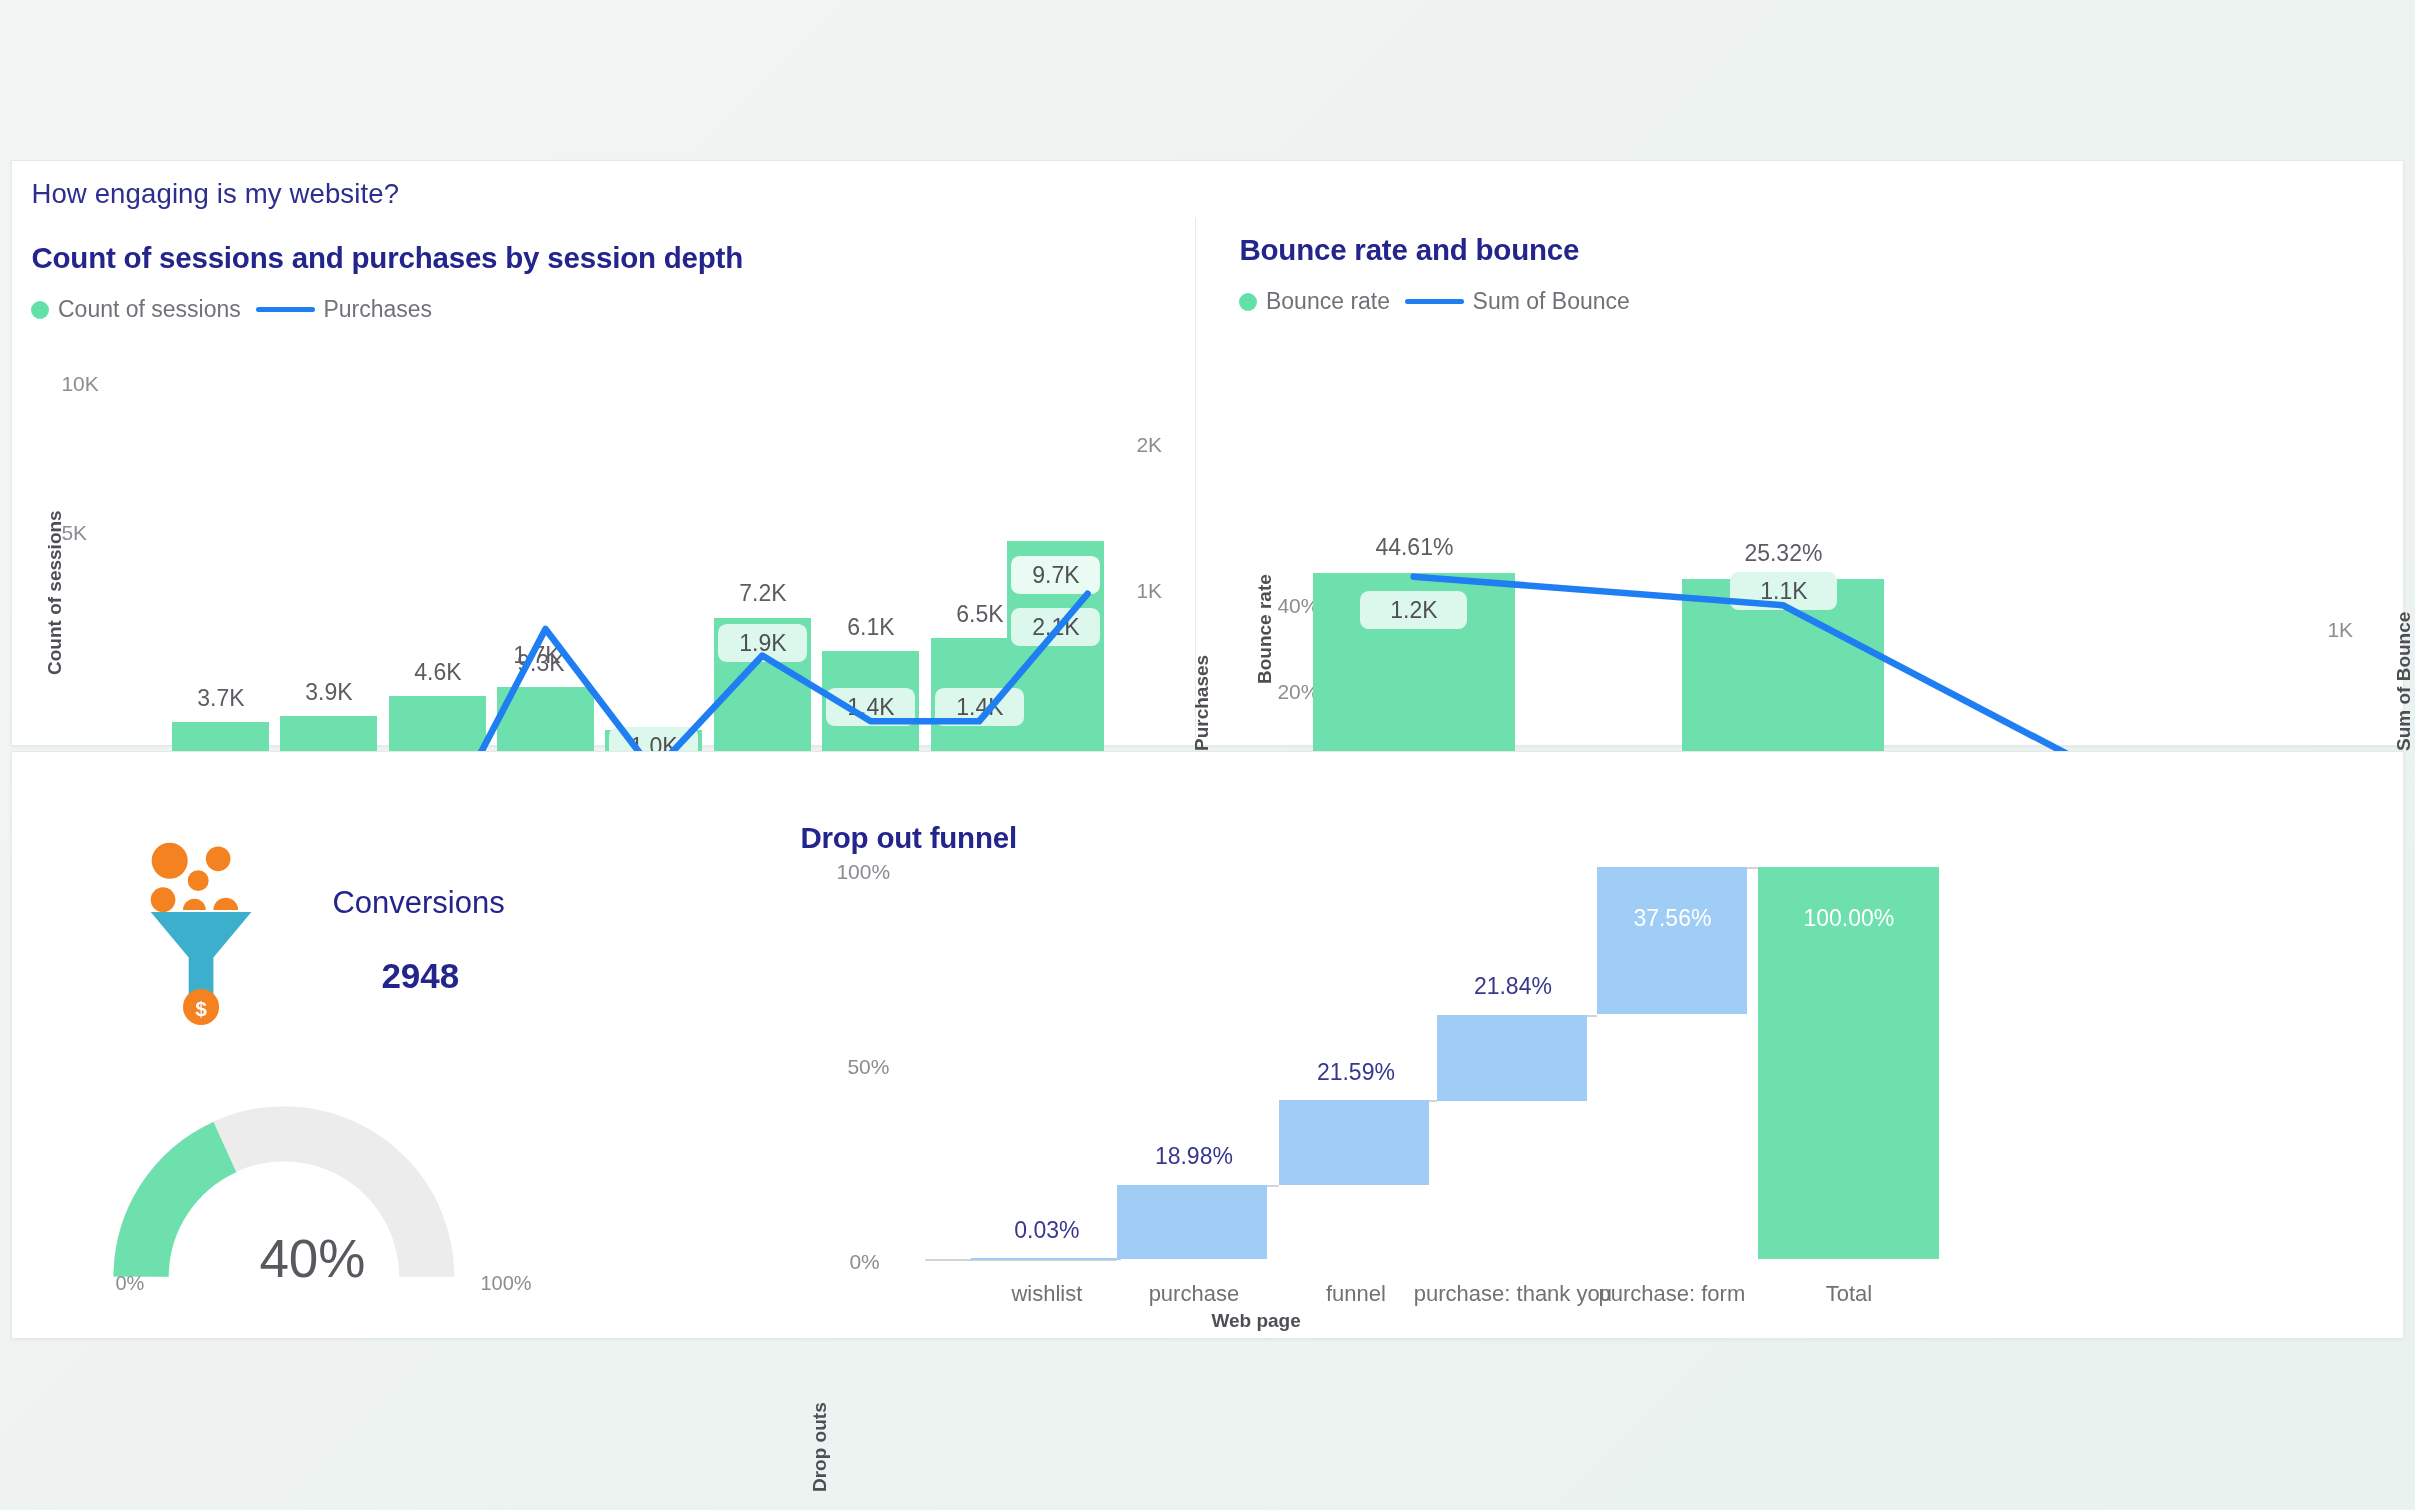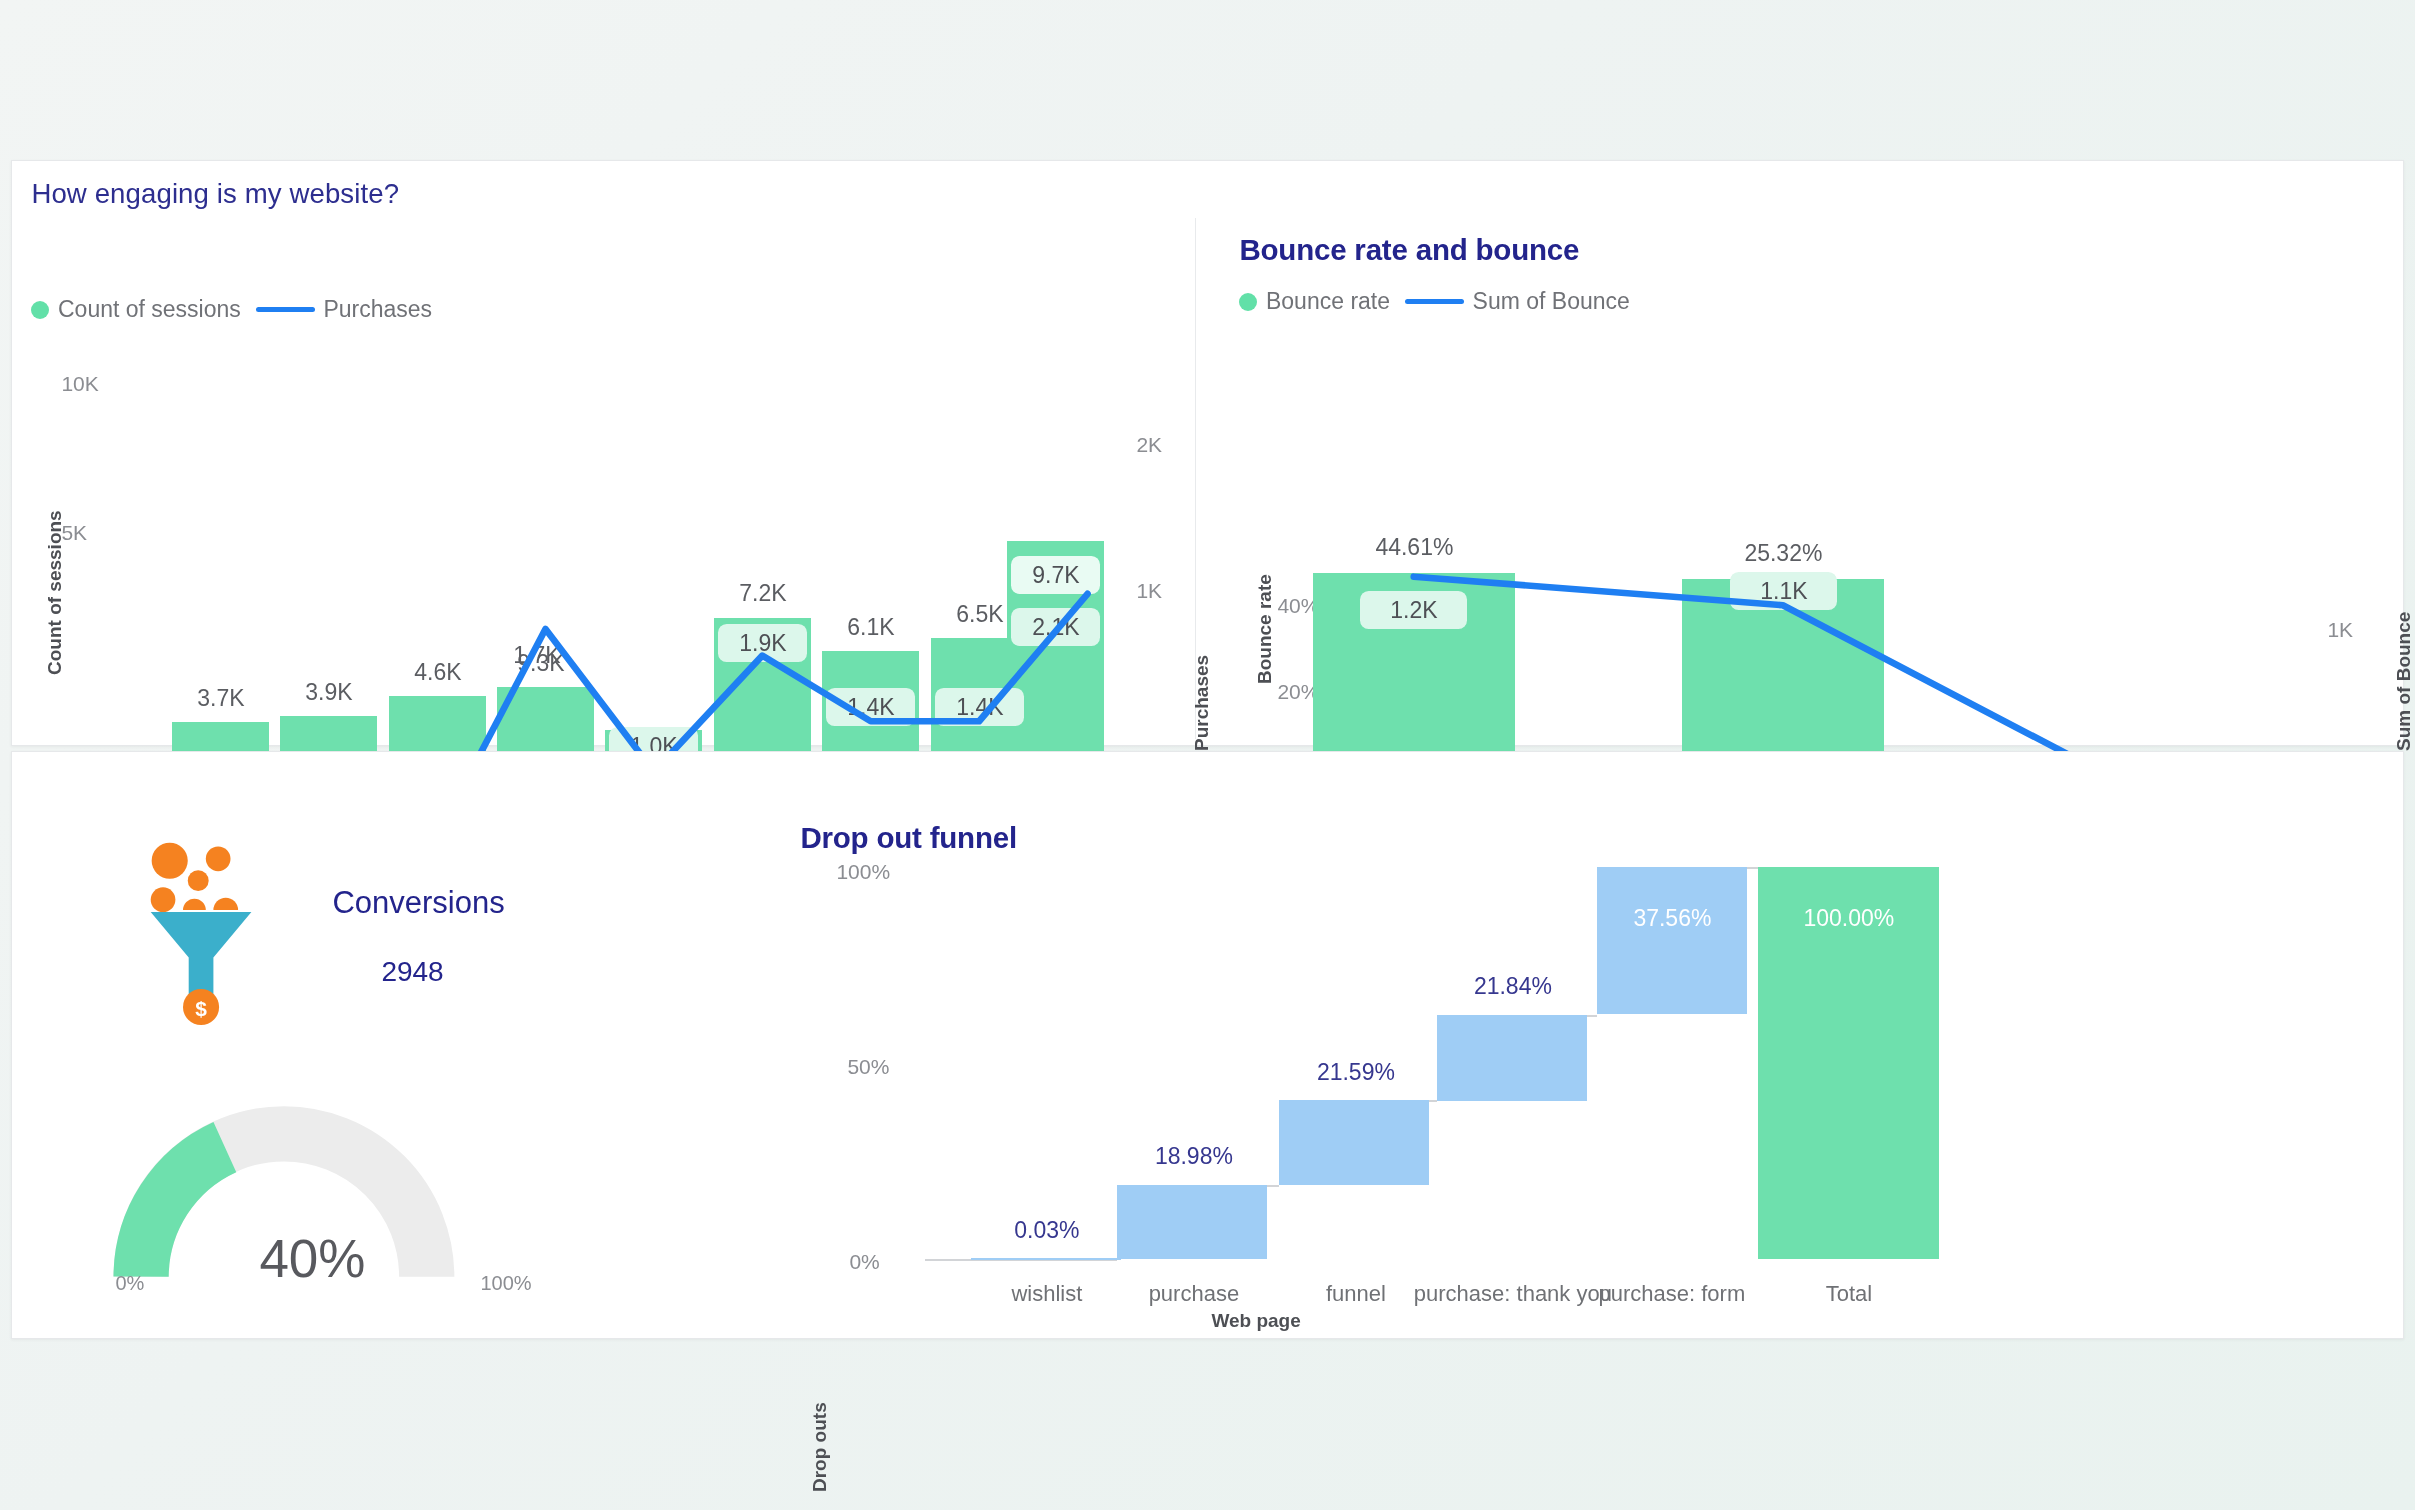--- a/index.html
+++ b/index.html
@@ -48,21 +48,21 @@
     position:absolute; font-size:23px; color:#4e5055; white-space:nowrap;
     background:#dcf7eb; border-radius:8.6px; padding:5.7px 13.3px; text-align:center;
   }
   .bar-rect { position:absolute; background:#6ee0ad; }
 
   
   .overlay { position:absolute; left:0; top:0; overflow:visible; pointer-events:none; }
 
   
   .kpi-label { font-size:31px; color:#23248c; font-weight:400; }
-  .kpi-value { font-size:28px; color:#23248c; font-weight:400; }
+  .kpi-value { font-size:35px; color:#23248c; font-weight:700; }
 
   
   .wf-bar { position:absolute; }
   .wf-bar.blue  { background:#9fcdf5; }
   .wf-bar.green { background:#6ee0ad; }
   .wf-conn { position:absolute; height:1.9px; background:#d2d4d7; }
   .wf-lab-out { position:absolute; font-size:23px; color:#36378f; white-space:nowrap; text-align:center; }
   .wf-lab-in  { position:absolute; font-size:23px; color:#ffffff; white-space:nowrap; text-align:center; }
   .wf-cat { position:absolute; font-size:22px; color:#6f7175; white-space:nowrap; text-align:center; }
 </style>
@@ -72,20 +72,21 @@
 <div class="page">
 
   <div class="card" id="card-top">
 
     <div class="section-title" style="position:absolute;left:19px;top:17px;">How engaging is my website?</div>
 
     <div class="vdivider" style="left:1183px;top:57px;bottom:5.7px;"></div>
 
     <div style="position:absolute;left:0;top:0;width:1183px;height:586px;">
 
+      <div class="chart-title" style="position:absolute;left:19px;top:80px;">Count of sessions and purchases by session depth</div>
 
       <div class="legend" style="position:absolute;left:19px;top:135px;">
         <div class="legend-item">
           <span class="legend-dot"></span>
           <span class="legend-label">Count of sessions</span>
         </div>
         <div class="legend-item">
           <span class="legend-line"></span>
           <span class="legend-label">Purchases</span>
         </div>

